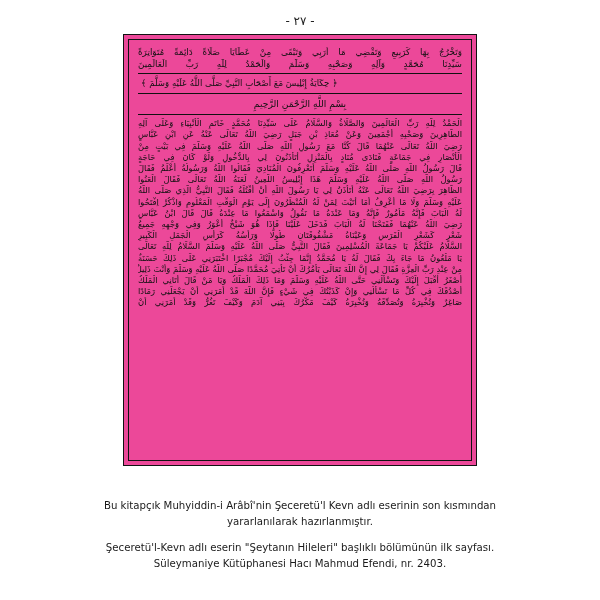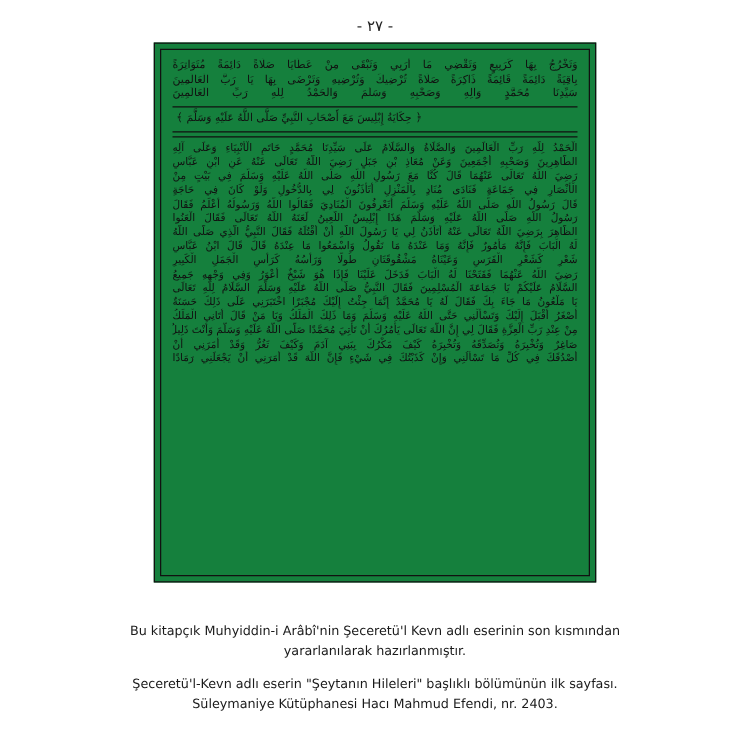--- a/index.html
+++ b/index.html
@@ -31,21 +31,21 @@
     color: #222;
     margin-bottom: 6px;
     direction: rtl;
   }
   
   .facsimile {
     position: relative;
     width: 354px;
     height: 432px;
     border: 1px solid #111;
-    background: #15803d;
+    background: #ec4899;
     box-sizing: border-box;
     padding: 5px;
   }
   .facsimile .inner-frame {
     position: absolute;
     left: 4px;
     top: 4px;
     right: 4px;
     bottom: 4px;
     border: 1px solid #111;
@@ -134,52 +134,53 @@
 <div class="page">
 
   <div class="page-number">- ٢٧ -</div>
 
   <div class="facsimile">
     <div class="inner-frame"></div>
     <div class="fx-content">
 
       <div class="ar-block top fx-section-top">
         <div class="ar-line">وَتَخْرُجُ بِهَا كَرَبِيعٍ وَتَقْضِي مَا أَرَبِي وَتَبْقَى مِنْ عَطَايَا  صَلَاةً دَائِمَةً مُتَوَاتِرَةً</div>
-        <div class="ar-line">بِاقِيَةً دَائِمَةً قَائِمَةً ذَاكِرَةً  صَلَاةً تُرْضِيكَ وَتُرْضِيهِ وَتَرْضَى بِهَا يَا رَبَّ الْعَالَمِينَ</div>
         <div class="ar-line">سَيِّدِنَا مُحَمَّدٍ وَآلِهِ وَصَحْبِهِ وَسَلَّمَ  وَالْحَمْدُ لِلَّهِ رَبِّ الْعَالَمِينَ</div>
       </div>
 
       <hr class="fx-rule">
 
       <div class="fx-heading">
         <span class="orn">﴿</span><span>حِكَايَةُ إِبْلِيسَ مَعَ أَصْحَابِ النَّبِيِّ صَلَّى اللَّهُ عَلَيْهِ وَسَلَّمَ</span><span class="orn">﴾</span>
       </div>
 
       <hr class="fx-rule">
 
+      <div class="basmala">بِسْمِ اللَّهِ الرَّحْمَنِ الرَّحِيمِ</div>
 
       <hr class="fx-rule">
 
       <div class="ar-block">
         <div class="ar-line">الْحَمْدُ لِلَّهِ رَبِّ الْعَالَمِينَ  وَالصَّلَاةُ وَالسَّلَامُ عَلَى سَيِّدِنَا مُحَمَّدٍ خَاتَمِ الْأَنْبِيَاءِ  وَعَلَى آلِهِ</div>
         <div class="ar-line">الطَّاهِرِينَ وَصَحْبِهِ أَجْمَعِينَ  وَعَنْ مُعَاذِ بْنِ جَبَلٍ رَضِيَ اللَّهُ تَعَالَى عَنْهُ عَنِ ابْنِ عَبَّاسٍ</div>
         <div class="ar-line">رَضِيَ اللَّهُ تَعَالَى عَنْهُمَا  قَالَ كُنَّا مَعَ رَسُولِ اللَّهِ صَلَّى اللَّهُ عَلَيْهِ وَسَلَّمَ فِي بَيْتٍ مِنْ</div>
         <div class="ar-line">الْأَنْصَارِ فِي جَمَاعَةٍ فَنَادَى مُنَادٍ بِالْمَنْزِلِ أَتَأْذَنُونَ لِي بِالدُّخُولِ  وَلَوْ كَانَ فِي حَاجَةٍ</div>
         <div class="ar-line">قَالَ رَسُولُ اللَّهِ صَلَّى اللَّهُ عَلَيْهِ وَسَلَّمَ  أَتَعْرِفُونَ الْمُنَادِيَ  فَقَالُوا اللَّهُ وَرَسُولُهُ أَعْلَمُ  فَقَالَ</div>
         <div class="ar-line">رَسُولُ اللَّهِ صَلَّى اللَّهُ عَلَيْهِ وَسَلَّمَ  هَذَا إِبْلِيسُ اللَّعِينُ لَعَنَهُ اللَّهُ تَعَالَى فَقَالَ  الْعَنُوا</div>
         <div class="ar-line">الظَّاهِرَ بِرَضِيَ اللَّهُ تَعَالَى عَنْهُ  أَتَأْذَنُ لِي يَا رَسُولَ اللَّهِ أَنْ أَقْتُلَهُ  فَقَالَ النَّبِيُّ الَّذِي صَلَّى اللَّهُ</div>
+        <div class="ar-line">عَلَيْهِ وَسَلَّمَ  وَلَا مَا أَعْرِفُ أَمَا أَتَيْتَ لِمَنْ لَهُ الْمُنْظَرُونَ إِلَى يَوْمِ الْوَقْتِ الْمَعْلُومِ  وَاذْكُرْ  اِفْتَحُوا</div>
         <div class="ar-line">لَهُ الْبَابَ فَإِنَّهُ مَأْمُورٌ  فَإِنَّهُ وَمَا عَنْدَهُ مَا نَقُولُ  وَاسْمَعُوا مَا عِنْدَهُ  قَالَ  قَالَ ابْنُ عَبَّاسٍ</div>
+        <div class="ar-line">رَضِيَ اللَّهُ عَنْهُمَا  فَفَتَحْنَا لَهُ الْبَابَ فَدَخَلَ عَلَيْنَا فَإِذَا هُوَ شَيْخٌ أَعْوَرُ  وَفِي وَجْهِهِ جَمِيعُ</div>
         <div class="ar-line">شَعْرِ كَشَعْرِ الْفَرَسِ  وَعَيْنَاهُ مَشْقُوقَتَانِ طُولًا  وَرَأْسُهُ كَرَأْسِ الْجَمَلِ الْكَبِيرِ</div>
-        <div class="ar-line">رَضِيَ اللَّهُ عَنْهُمَا  فَفَتَحْنَا لَهُ الْبَابَ فَدَخَلَ عَلَيْنَا فَإِذَا هُوَ شَيْخٌ أَعْوَرُ  وَفِي وَجْهِهِ جَمِيعُ</div>
         <div class="ar-line">السَّلَامُ عَلَيْكُمْ يَا جَمَاعَةَ الْمُسْلِمِينَ  فَقَالَ النَّبِيُّ صَلَّى اللَّهُ عَلَيْهِ وَسَلَّمَ  السَّلَامُ لِلَّهِ تَعَالَى</div>
         <div class="ar-line">يَا مَلْعُونُ  مَا جَاءَ بِكَ  فَقَالَ  لَهُ  يَا مُحَمَّدُ  إِنَّمَا جِئْتُ إِلَيْكَ مُجْبَرًا  اخْتَبَرَنِي عَلَى ذَلِكَ  حَسَنَةٌ</div>
+        <div class="ar-line">مِنْ عِنْدِ رَبِّ الْعِزَّةِ  فَقَالَ لِي  إِنَّ اللَّهَ تَعَالَى يَأْمُرُكَ أَنْ تَأْتِيَ مُحَمَّدًا صَلَّى اللَّهُ عَلَيْهِ وَسَلَّمَ  وَأَنْتَ ذَلِيلٌ</div>
         <div class="ar-line">أَصْغَرُ  أَقْبَلَ إِلَيْكَ  وَتَسْأَلْنِي حَتَّى اللَّهُ عَلَيْهِ وَسَلَّمَ  وَمَا ذَلِكَ الْمَلَكُ  وَيَا مَنْ قَالَ  أَتَانِي الْمَلَكُ</div>
-        <div class="ar-line">مِنْ عِنْدِ رَبِّ الْعِزَّةِ  فَقَالَ لِي  إِنَّ اللَّهَ تَعَالَى يَأْمُرُكَ أَنْ تَأْتِيَ مُحَمَّدًا صَلَّى اللَّهُ عَلَيْهِ وَسَلَّمَ  وَأَنْتَ ذَلِيلٌ</div>
+        <div class="ar-line">أَصْدُقَكَ فِي كُلِّ مَا تَسْأَلُنِي  وَإِنْ كَذَبْتُكَ فِي شَيْءٍ  فَإِنَّ اللَّهَ قَدْ أَمَرَنِي أَنْ يَجْعَلَنِي رَمَادًا</div>
         <div class="ar-line">صَاغِرٌ  وَتُخْبِرَهُ وَتُصَدِّقَهُ  وَتُخْبِرَهُ كَيْفَ مَكْرُكَ  بِبَنِي آدَمَ  وَكَيْفَ تَغُرُّ  وَقَدْ أَمَرَنِي أَنْ</div>
-        <div class="ar-line">أَصْدُقَكَ فِي كُلِّ مَا تَسْأَلُنِي  وَإِنْ كَذَبْتُكَ فِي شَيْءٍ  فَإِنَّ اللَّهَ قَدْ أَمَرَنِي أَنْ يَجْعَلَنِي رَمَادًا</div>
       </div>
 
     </div>
   </div>
 
   <div class="captions">
     <p class="caption-para">Bu kitapçık Muhyiddin-i Arâbî'nin Şeceretü'l Kevn adlı eserinin son kısmından yararlanılarak hazırlanmıştır.</p>
     <p class="caption-para">Şeceretü'l-Kevn adlı eserin "Şeytanın Hileleri" başlıklı bölümünün ilk sayfası. Süleymaniye Kütüphanesi Hacı Mahmud Efendi, nr. 2403.</p>
   </div>
 

